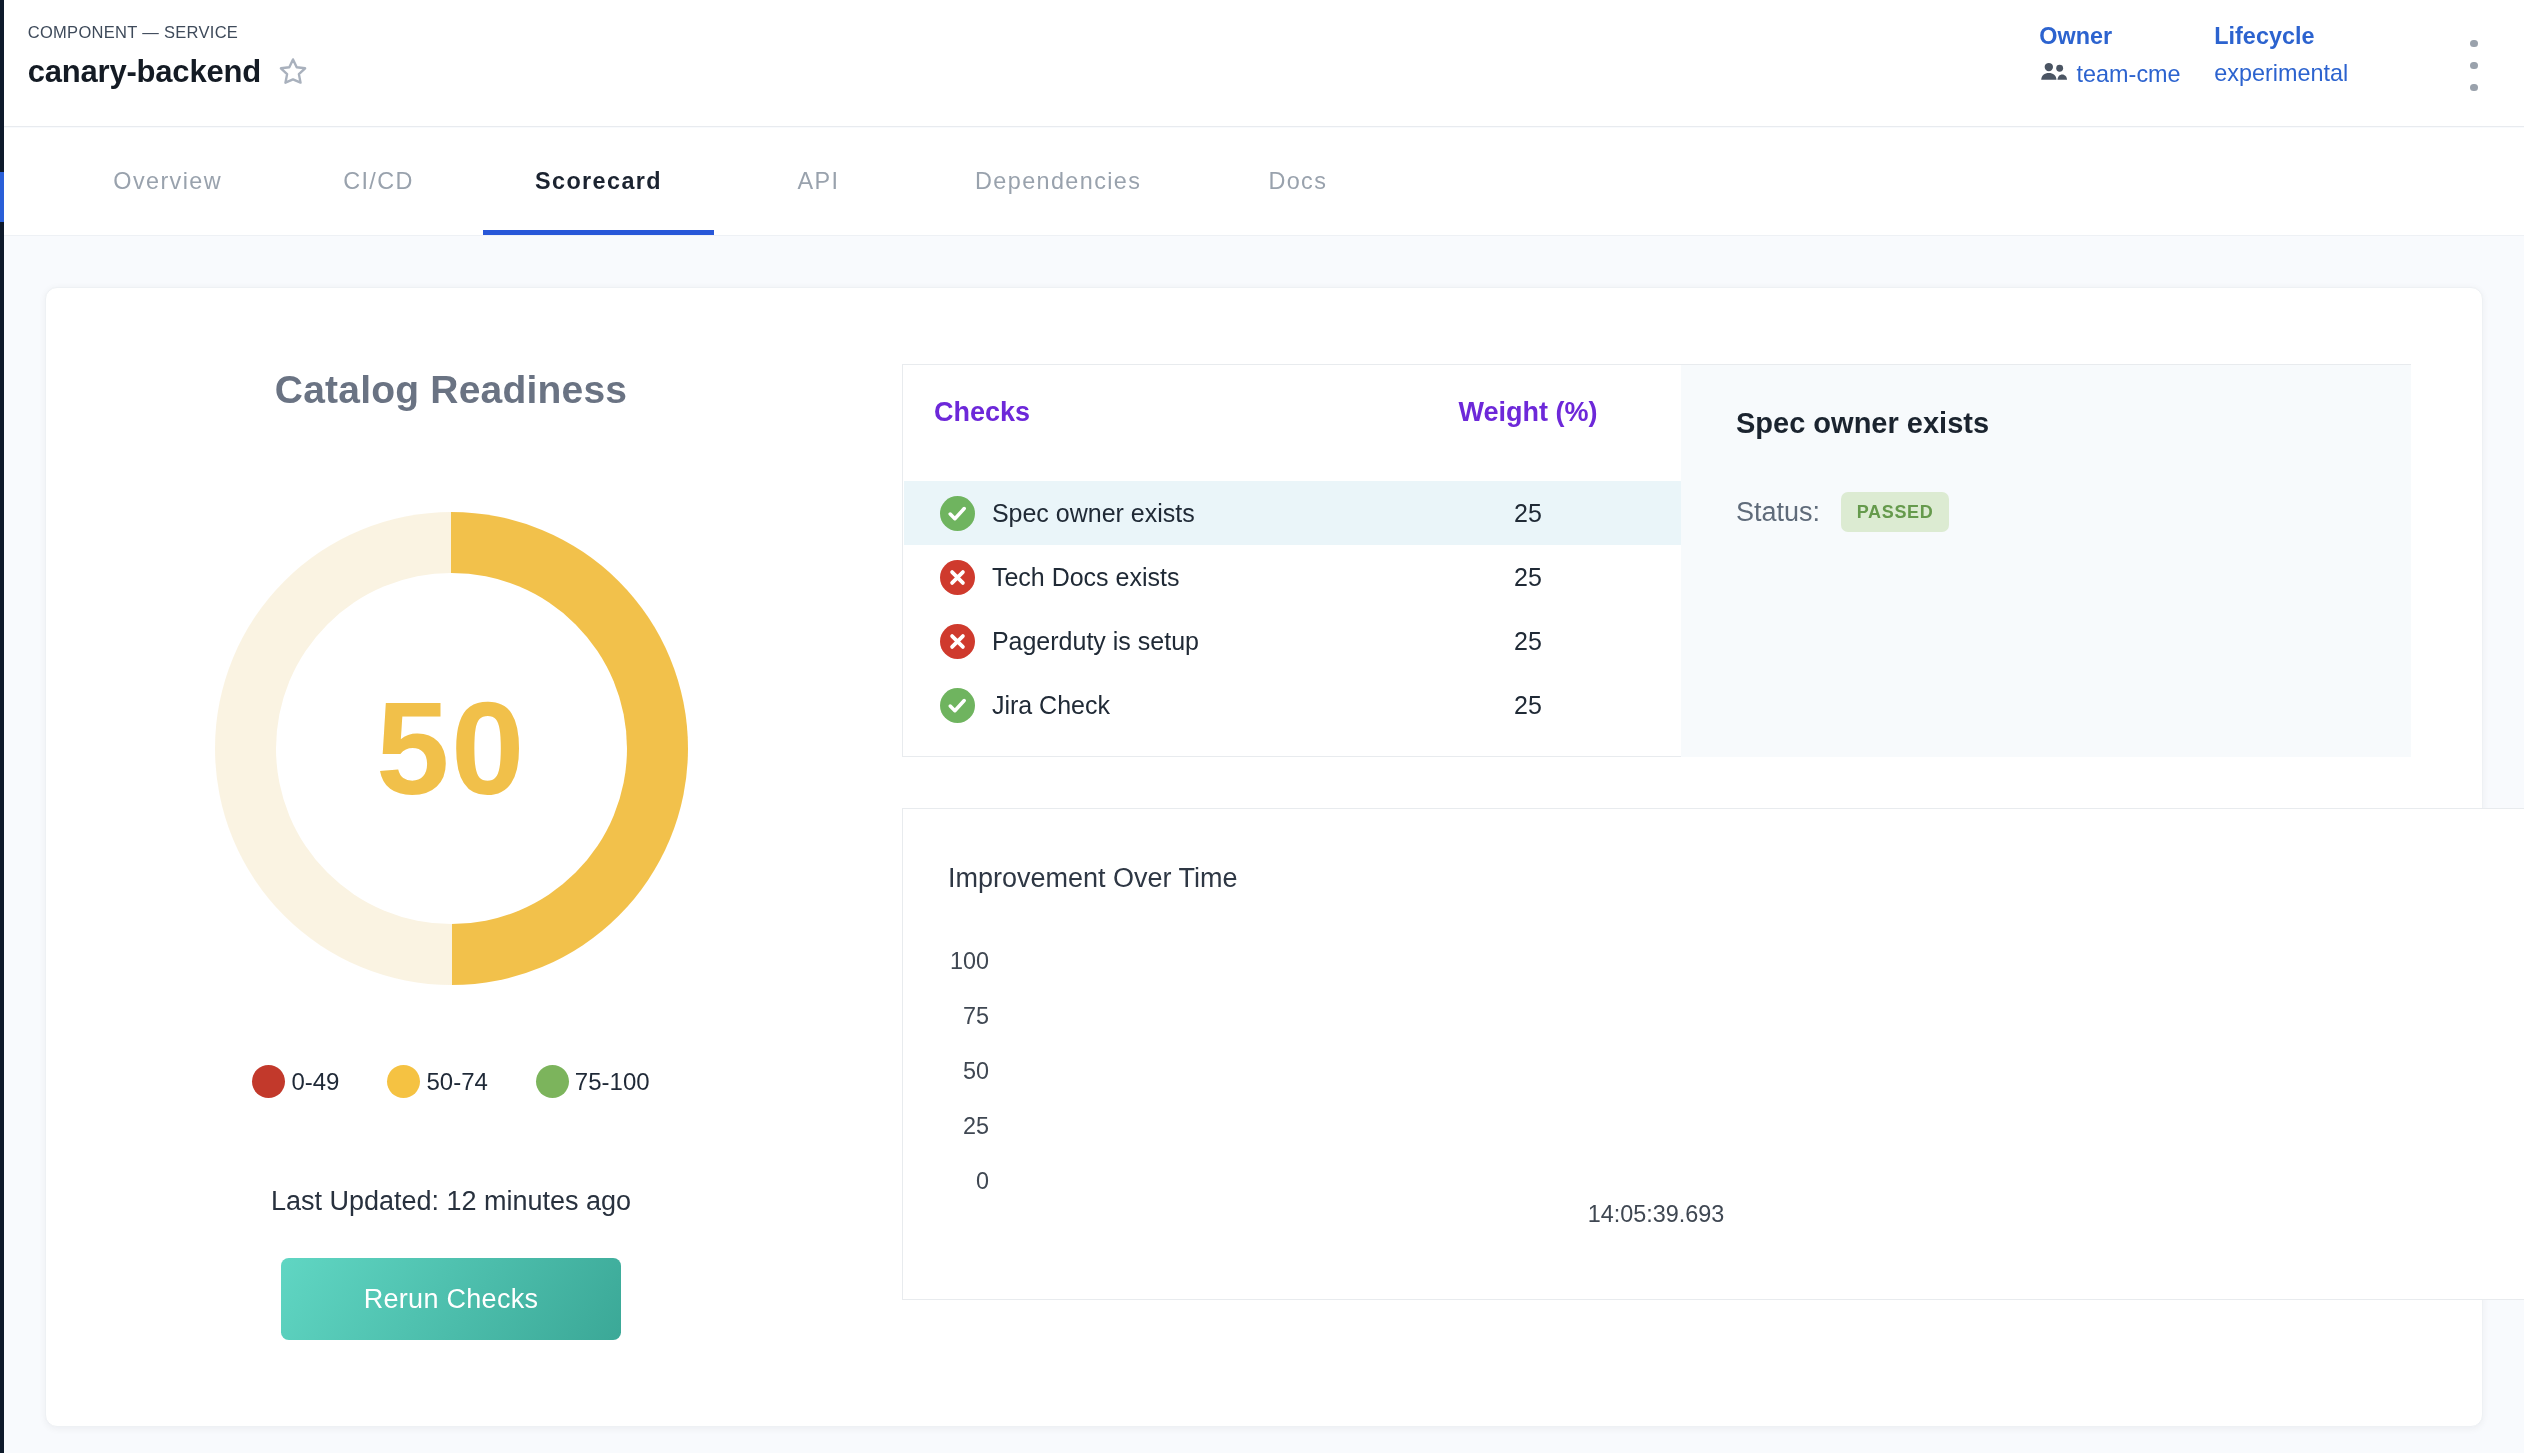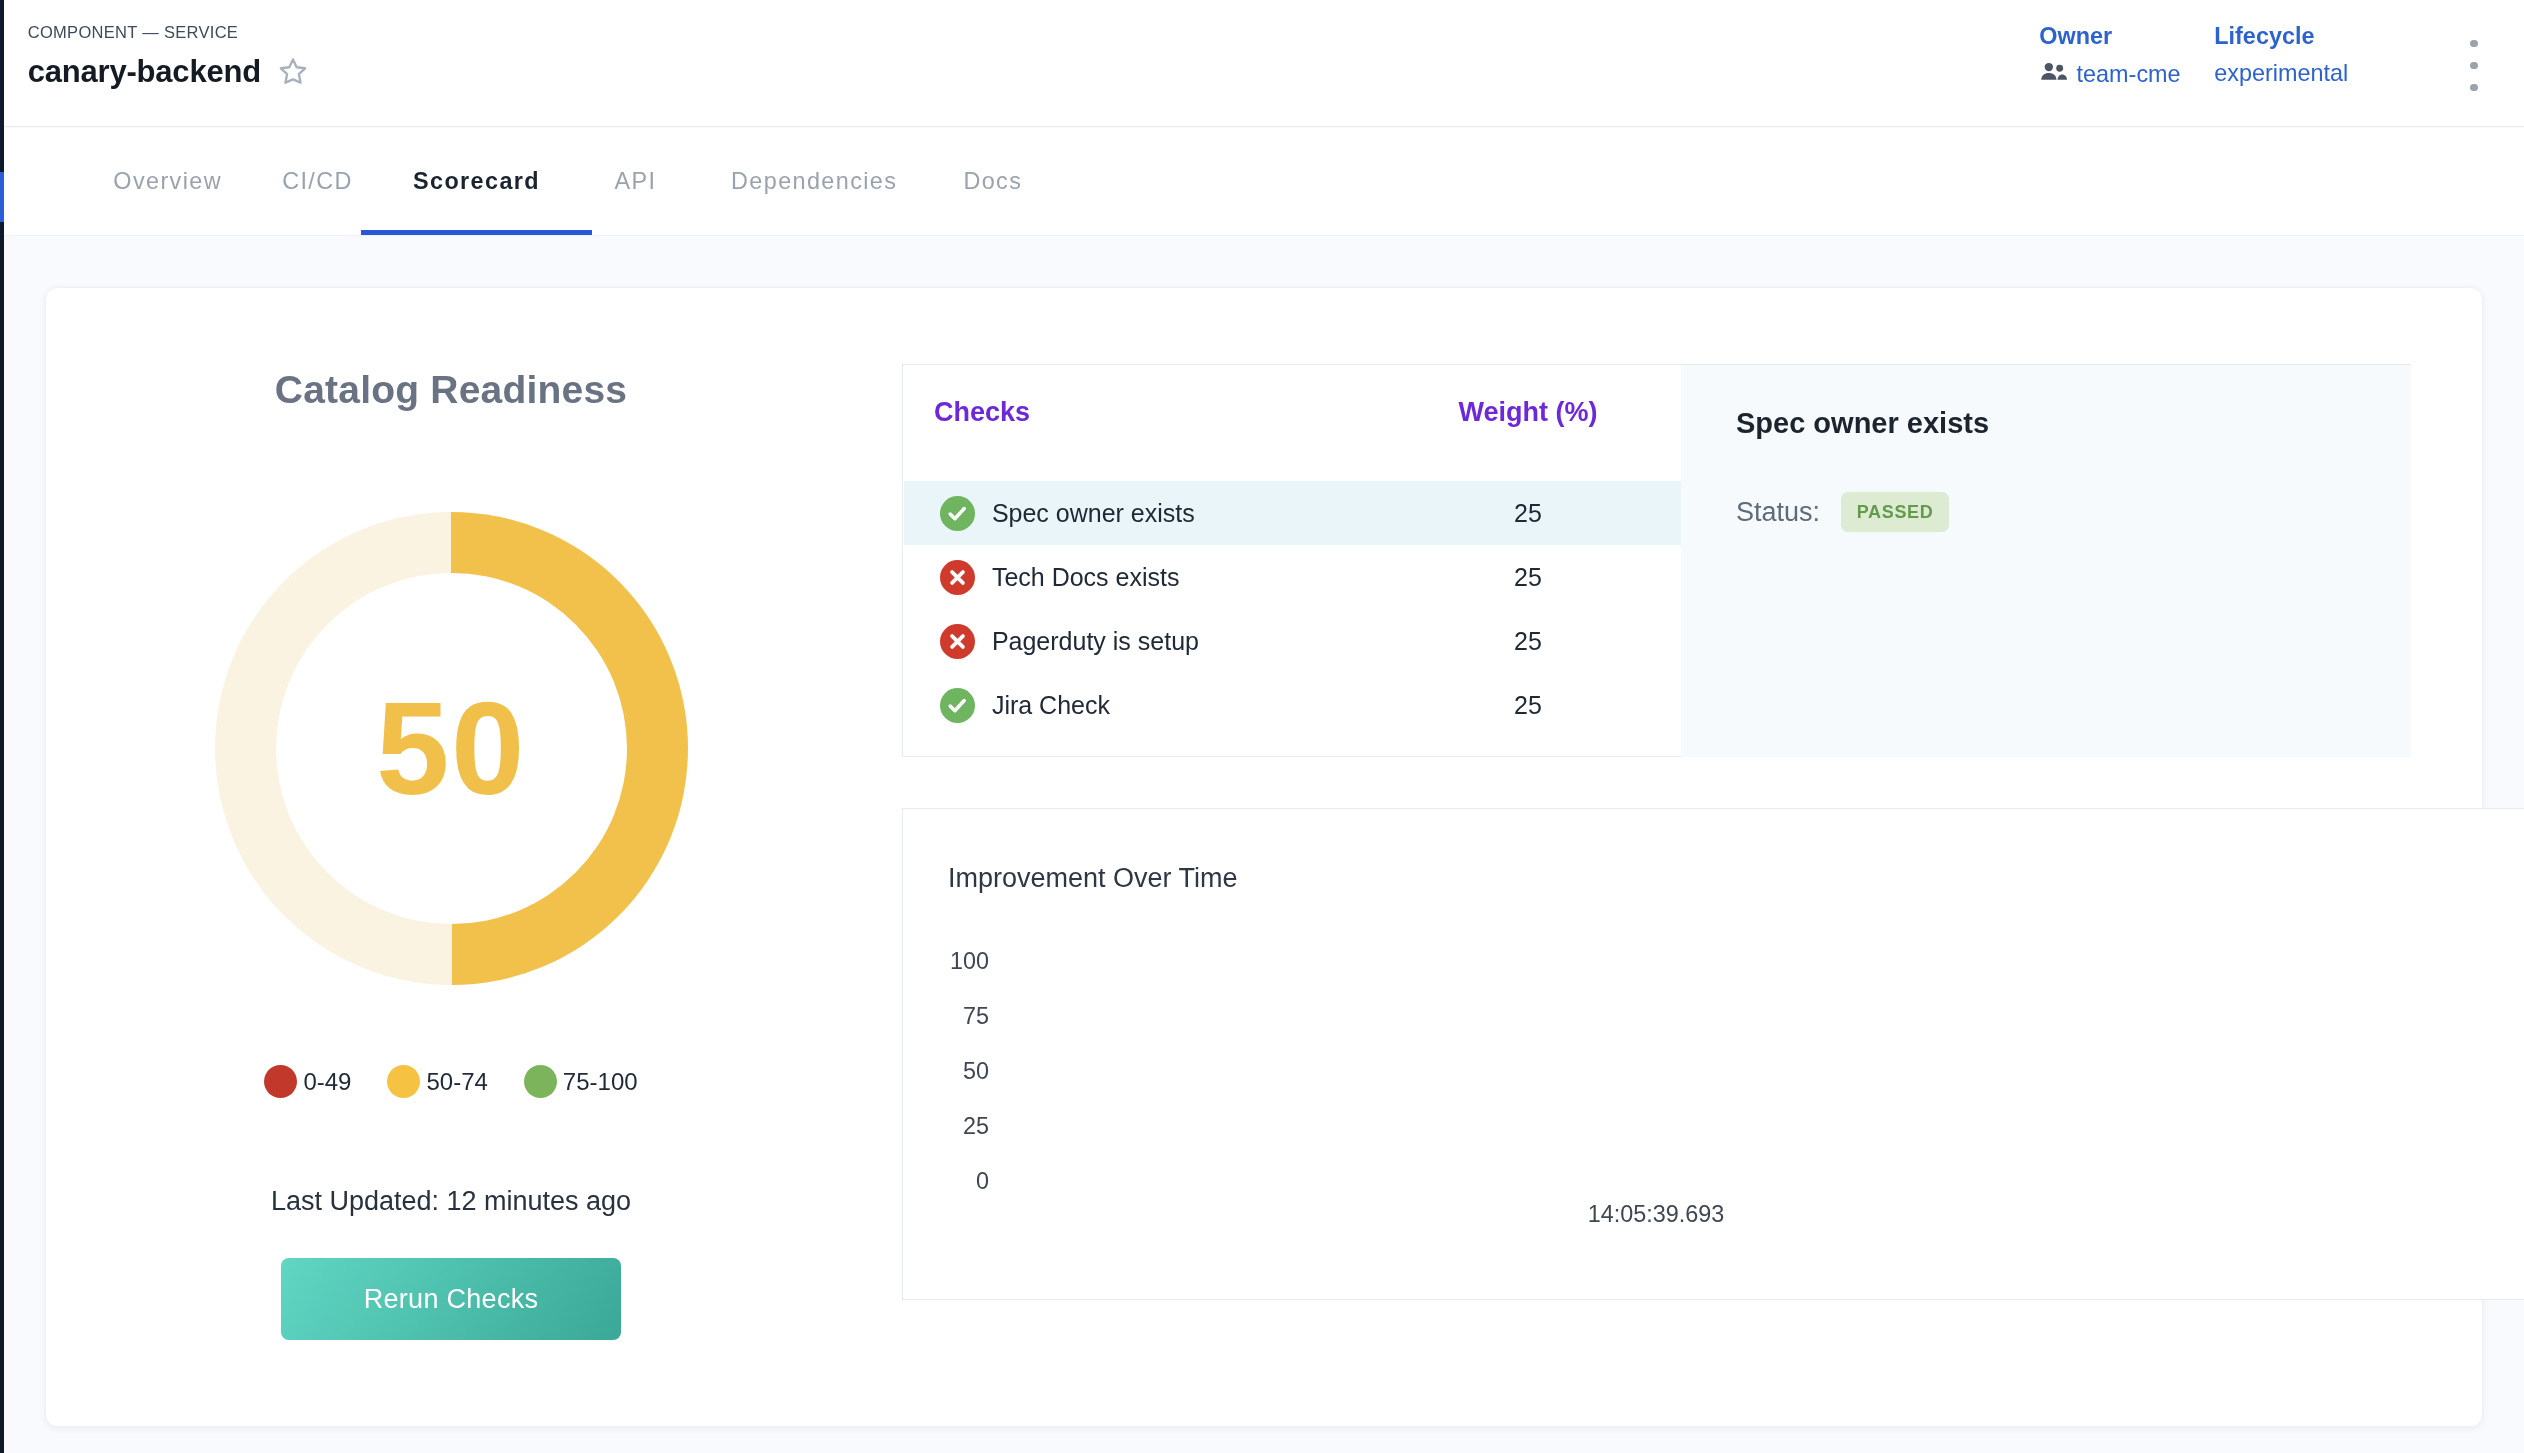--- a/index.html
+++ b/index.html
@@ -38,21 +38,21 @@
     position: absolute; left: 2452px; top: 38px; width: 35px; height: 55px;
     display: flex; flex-direction: column; align-items: center; justify-content: space-between;
     background: none; border: none; cursor: pointer; padding: 1.7px 0;
   }
   .kebab .dot { width: 7.8px; height: 7.8px; border-radius: 50%; background: #9aa2ac; }
 
   
   .tabbar {
     position: absolute; left: 4.3px; top: 128px; right: 0; height: 108px;
     background: #ffffff; border-bottom: 0.9px solid #eef1f5;
-    display: flex; align-items: stretch; padding-left: 83px; z-index: 9;
+    display: flex; align-items: stretch; padding-left: 83px; gap: 61px; z-index: 9;
   }
   .tab {
     position: relative; min-width: 139px; padding: 0 26px;
     display: flex; align-items: center; justify-content: center;
     background: none; border: none; cursor: pointer;
     font-family: inherit; font-size: 23.4px; letter-spacing: 1.4px; color: #99a2ad; font-weight: 500;
   }
   .tab.active { color: #1b2330; font-weight: 700; }
   .tab.active::after {
     content: ""; position: absolute; left: -26px; right: -26px; bottom: 0; height: 5.2px;
@@ -69,21 +69,21 @@
   
   .score-col { position: absolute; left: 0px; top: 287px; width: 902px; height: 1140px;
     display: flex; flex-direction: column; align-items: center; }
   .score-title { margin-top: 81px; font-size: 39px; font-weight: 600; color: #6a7383; letter-spacing: 0.2px; }
   .gauge { position: relative; margin-top: 100px; width: 473px; height: 473px; border-radius: 50%; }
   .gauge-inner {
     position: absolute; inset: 61px; background: #ffffff; border-radius: 50%;
     display: flex; align-items: center; justify-content: center;
   }
   .score-value { font-size: 132px; font-weight: 700; letter-spacing: 1.7px; }
-  .legend { margin-top: 80px; display: flex; align-items: center; gap: 36px; }
+  .legend { margin-top: 80px; display: flex; align-items: center; gap: 48px; }
   .legend-item { display: flex; align-items: center; gap: 6px; }
   .legend-dot { width: 33px; height: 33px; border-radius: 50%; }
   .legend-label { font-size: 24px; color: #1f2937; }
   .last-updated { margin-top: 88px; font-size: 27px; color: #28313e; }
   .rerun {
     margin-top: 41px; width: 340px; height: 82px; border: none; border-radius: 7.8px;
     color: #ffffff; font-family: inherit; font-size: 27px; font-weight: 500; letter-spacing: 0.3px;
     cursor: pointer;
   }
 

